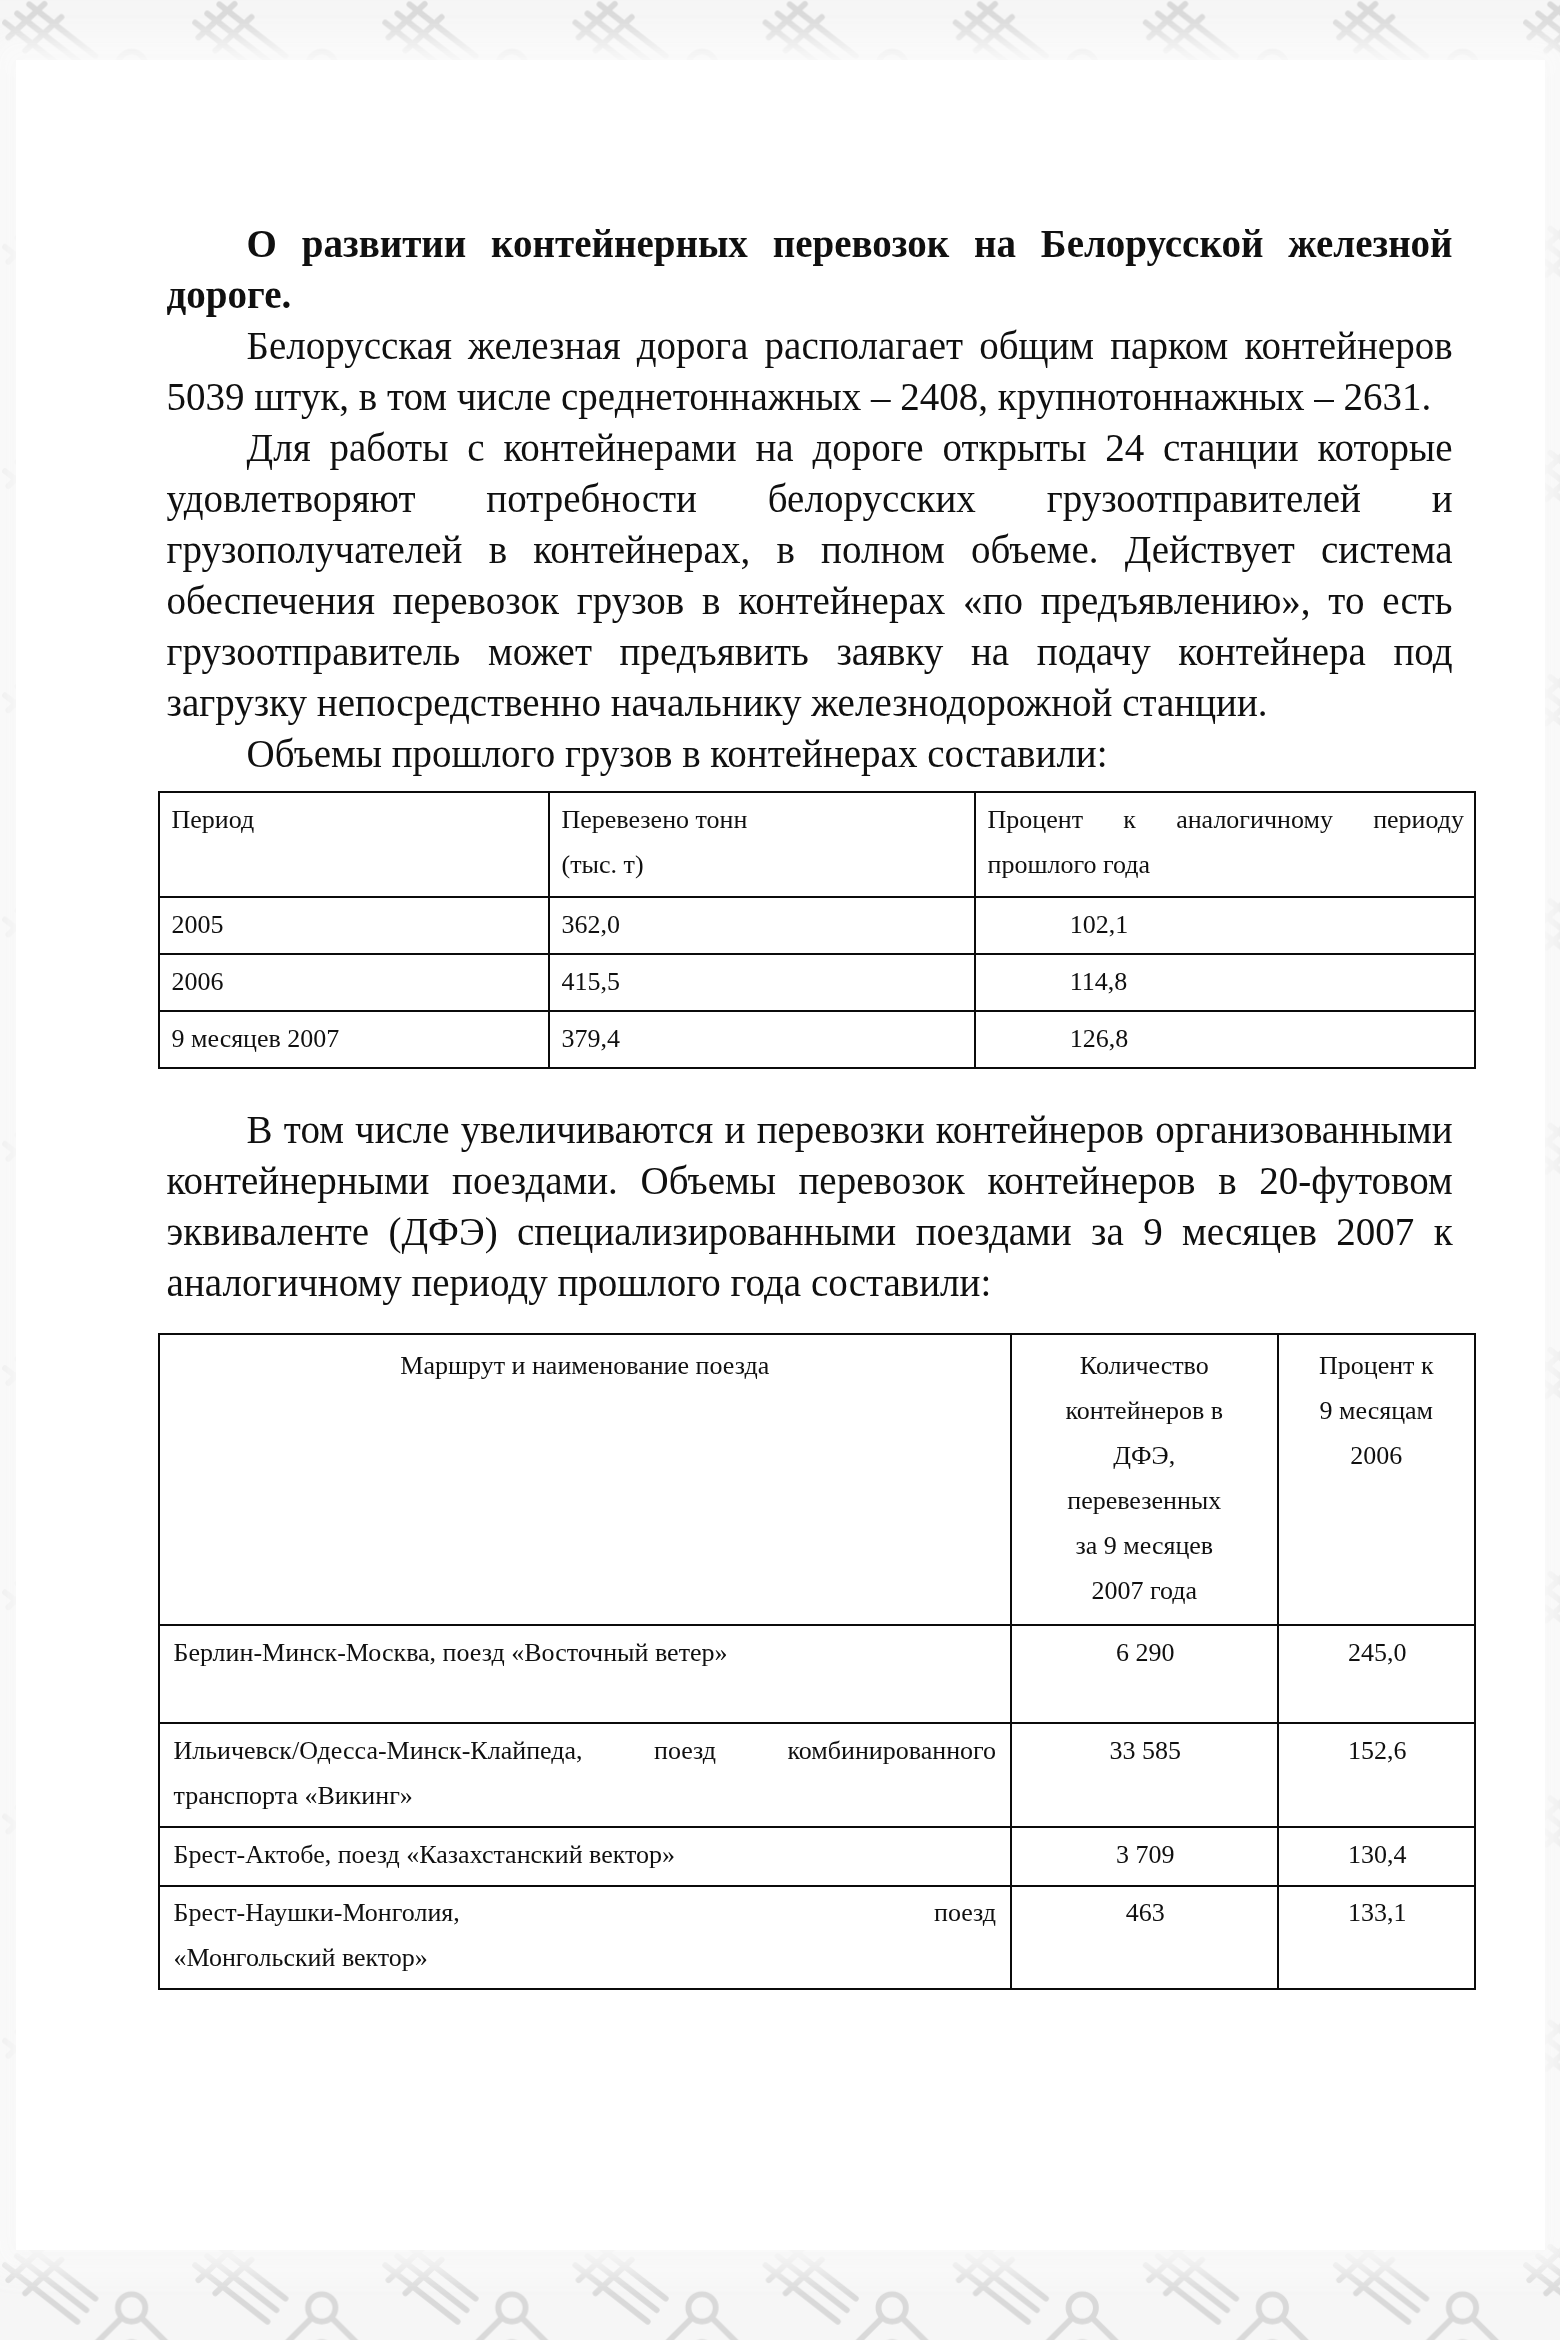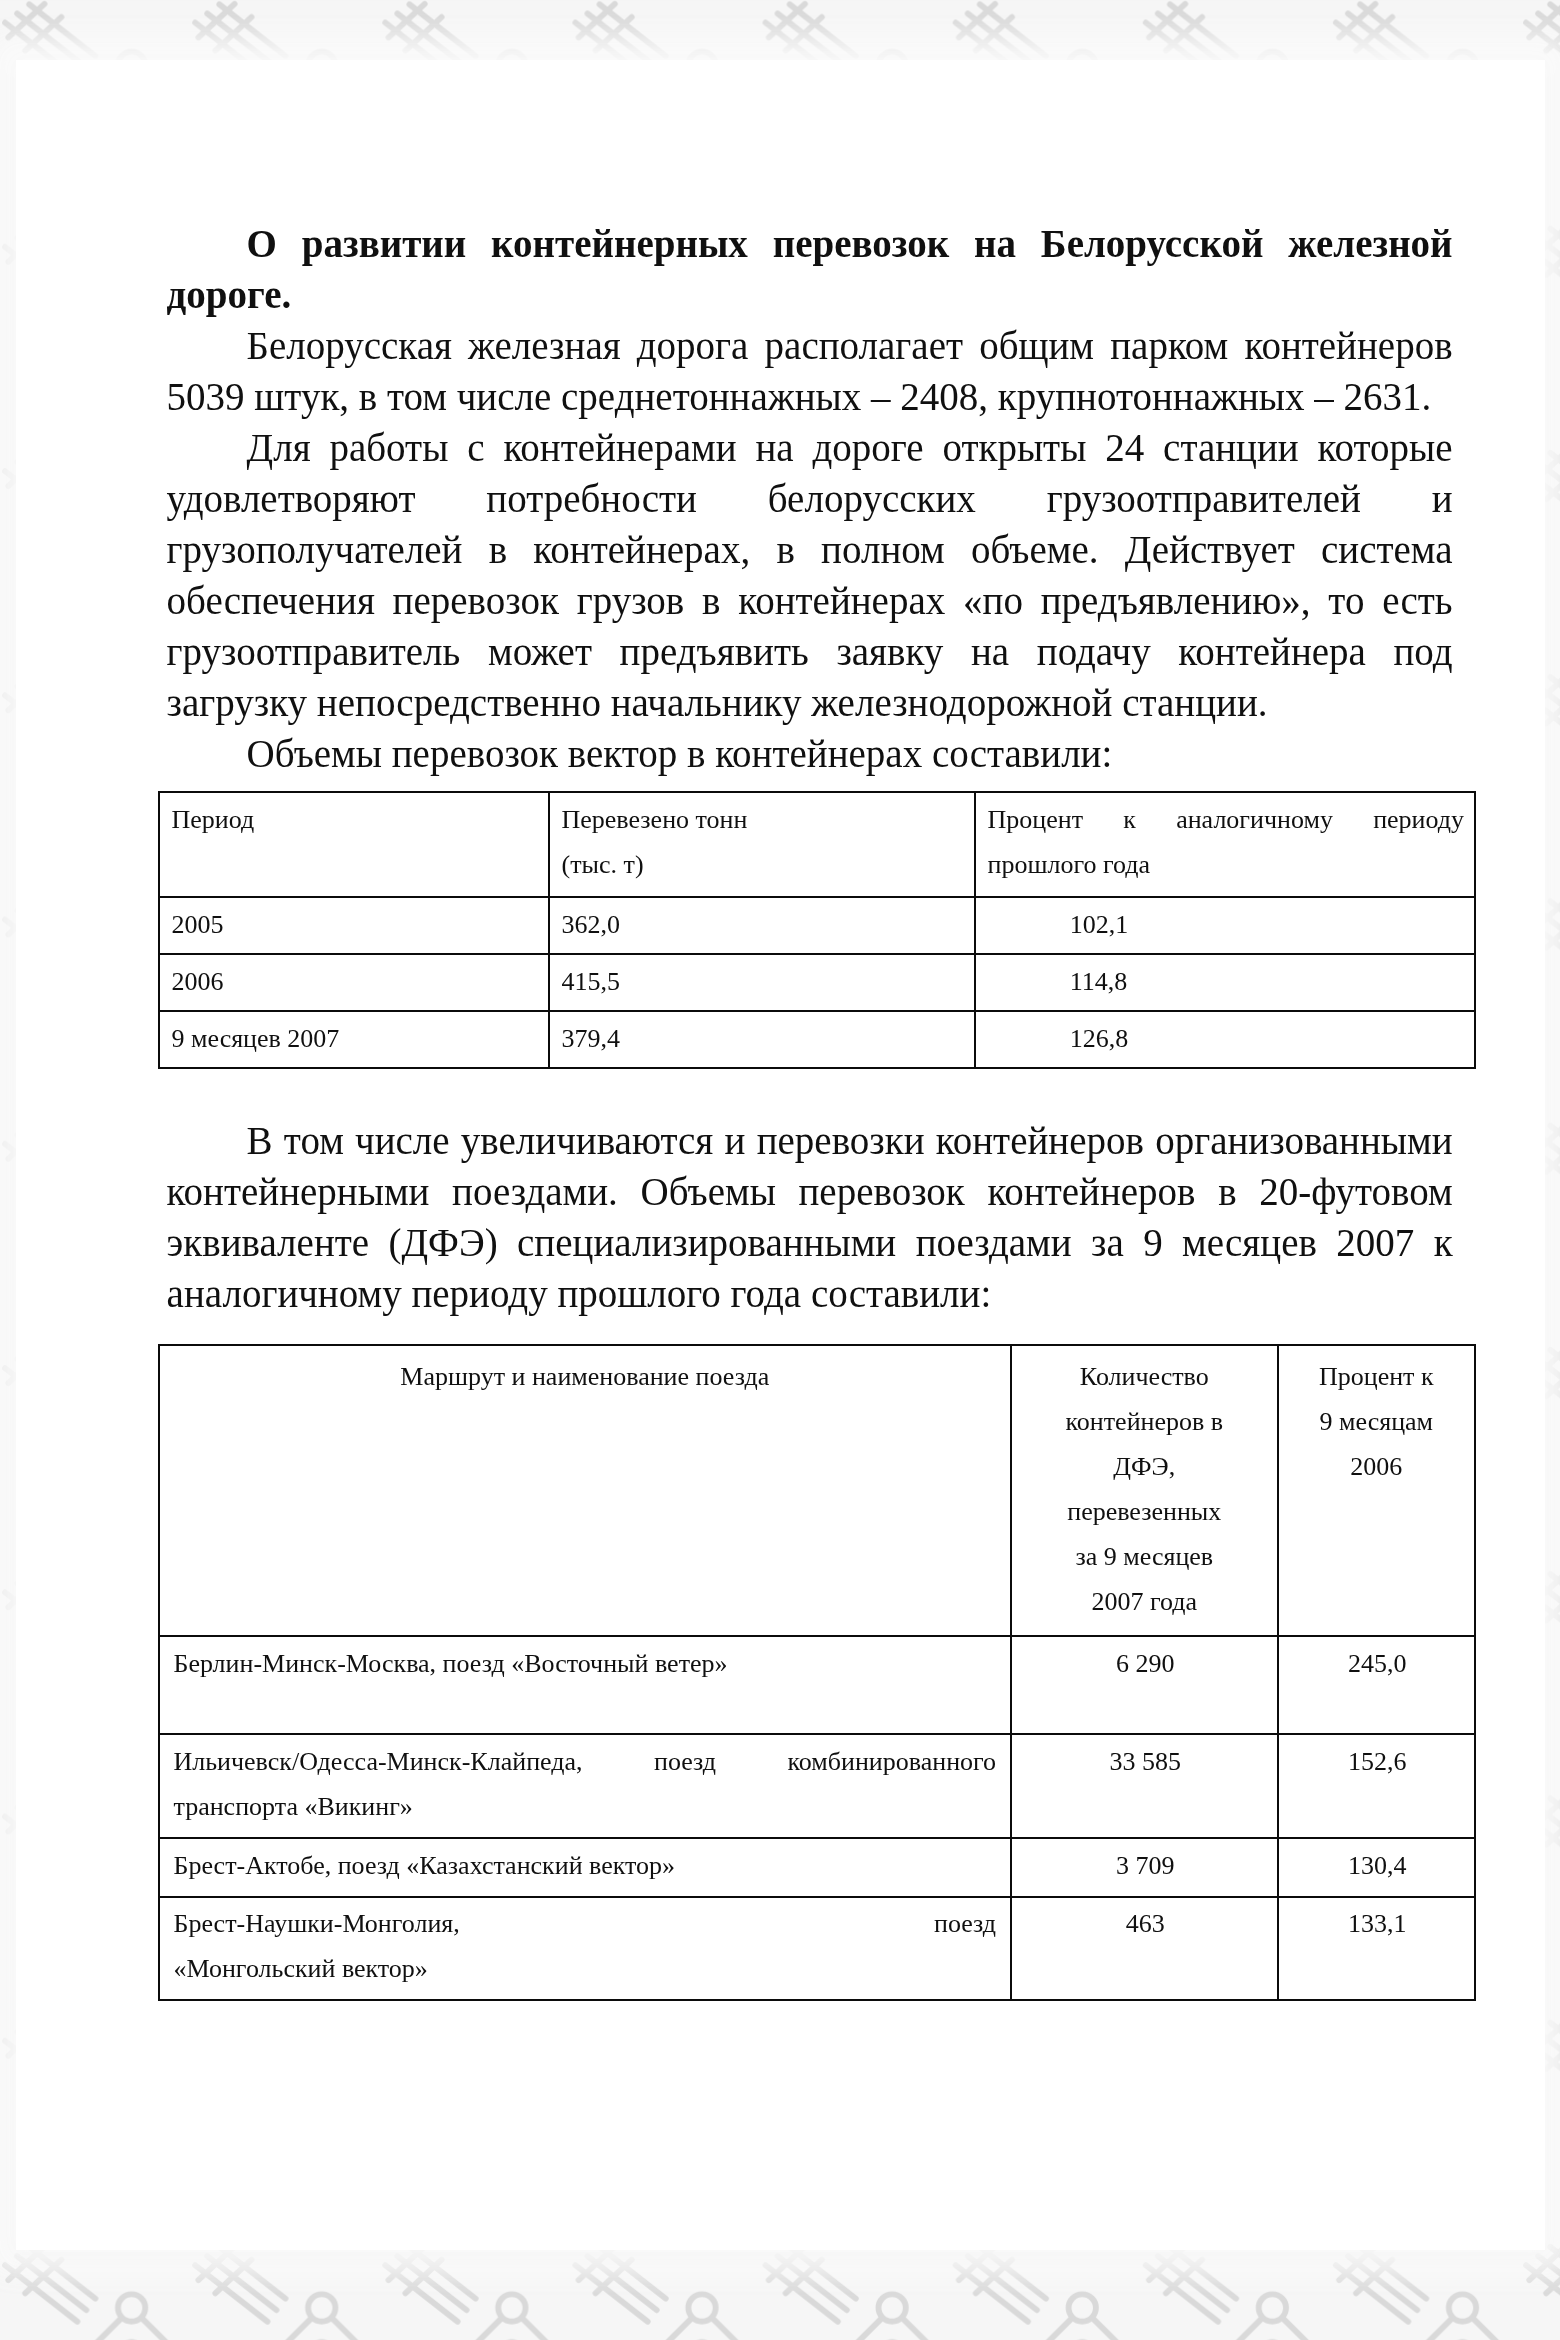--- a/index.html
+++ b/index.html
@@ -88,21 +88,21 @@
   .t2 td:first-child .seg:not(:last-child){
     text-align: justify;
     text-align-last: justify;
   }
   .t2 td:nth-child(2), .t2 td:nth-child(3){ text-align: center; }
   .t2 tbody tr:nth-child(1){ height: 98px; }
   .t2 tbody tr:nth-child(2){ height: 99px; }
   .t2 tbody tr:nth-child(3){ height: 53px; }
   .t2 tbody tr:nth-child(4){ height: 99px; }
 
-  .after-t1 { margin-top: 46px; }
+  .after-t1 { margin-top: 35px; }
   .after-t2 { margin-top: 37px; }
 </style>
 </head>
 <body>
 
 <div class="stage">
 
   <svg class="bg" xmlns="http://www.w3.org/2000/svg" width="1560" height="2341" viewBox="0 0 1600 2400">
     <defs>
       <pattern id="tile" width="195" height="230" patternUnits="userSpaceOnUse">
@@ -133,21 +133,21 @@
 
   <div class="page">
     <div class="content">
 
       <p class="title">О развитии контейнерных перевозок на Белорусской железной дороге.</p>
 
       <p>Белорусская железная дорога располагает  общим парком контейнеров 5039 штук, в том числе среднетоннажных – 2408, крупнотоннажных – 2631.</p>
 
       <p>Для работы с контейнерами  на дороге открыты 24 станции которые удовлетворяют потребности белорусских грузоотправителей и грузополучателей в контейнерах, в полном объеме. Действует система обеспечения перевозок грузов в контейнерах «по предъявлению», то есть грузоотправитель может предъявить заявку на подачу контейнера под загрузку непосредственно начальнику железнодорожной станции.</p>
 
-      <p>Объемы перевозок вектор в контейнерах составили:</p>
+      <p>Объемы прошлого грузов в контейнерах составили:</p>
 
       <table class="t1">
         <colgroup>
             <col>
             <col>
             <col>
           </colgroup>
         <thead>
           <tr>
             <th>Период</th>

